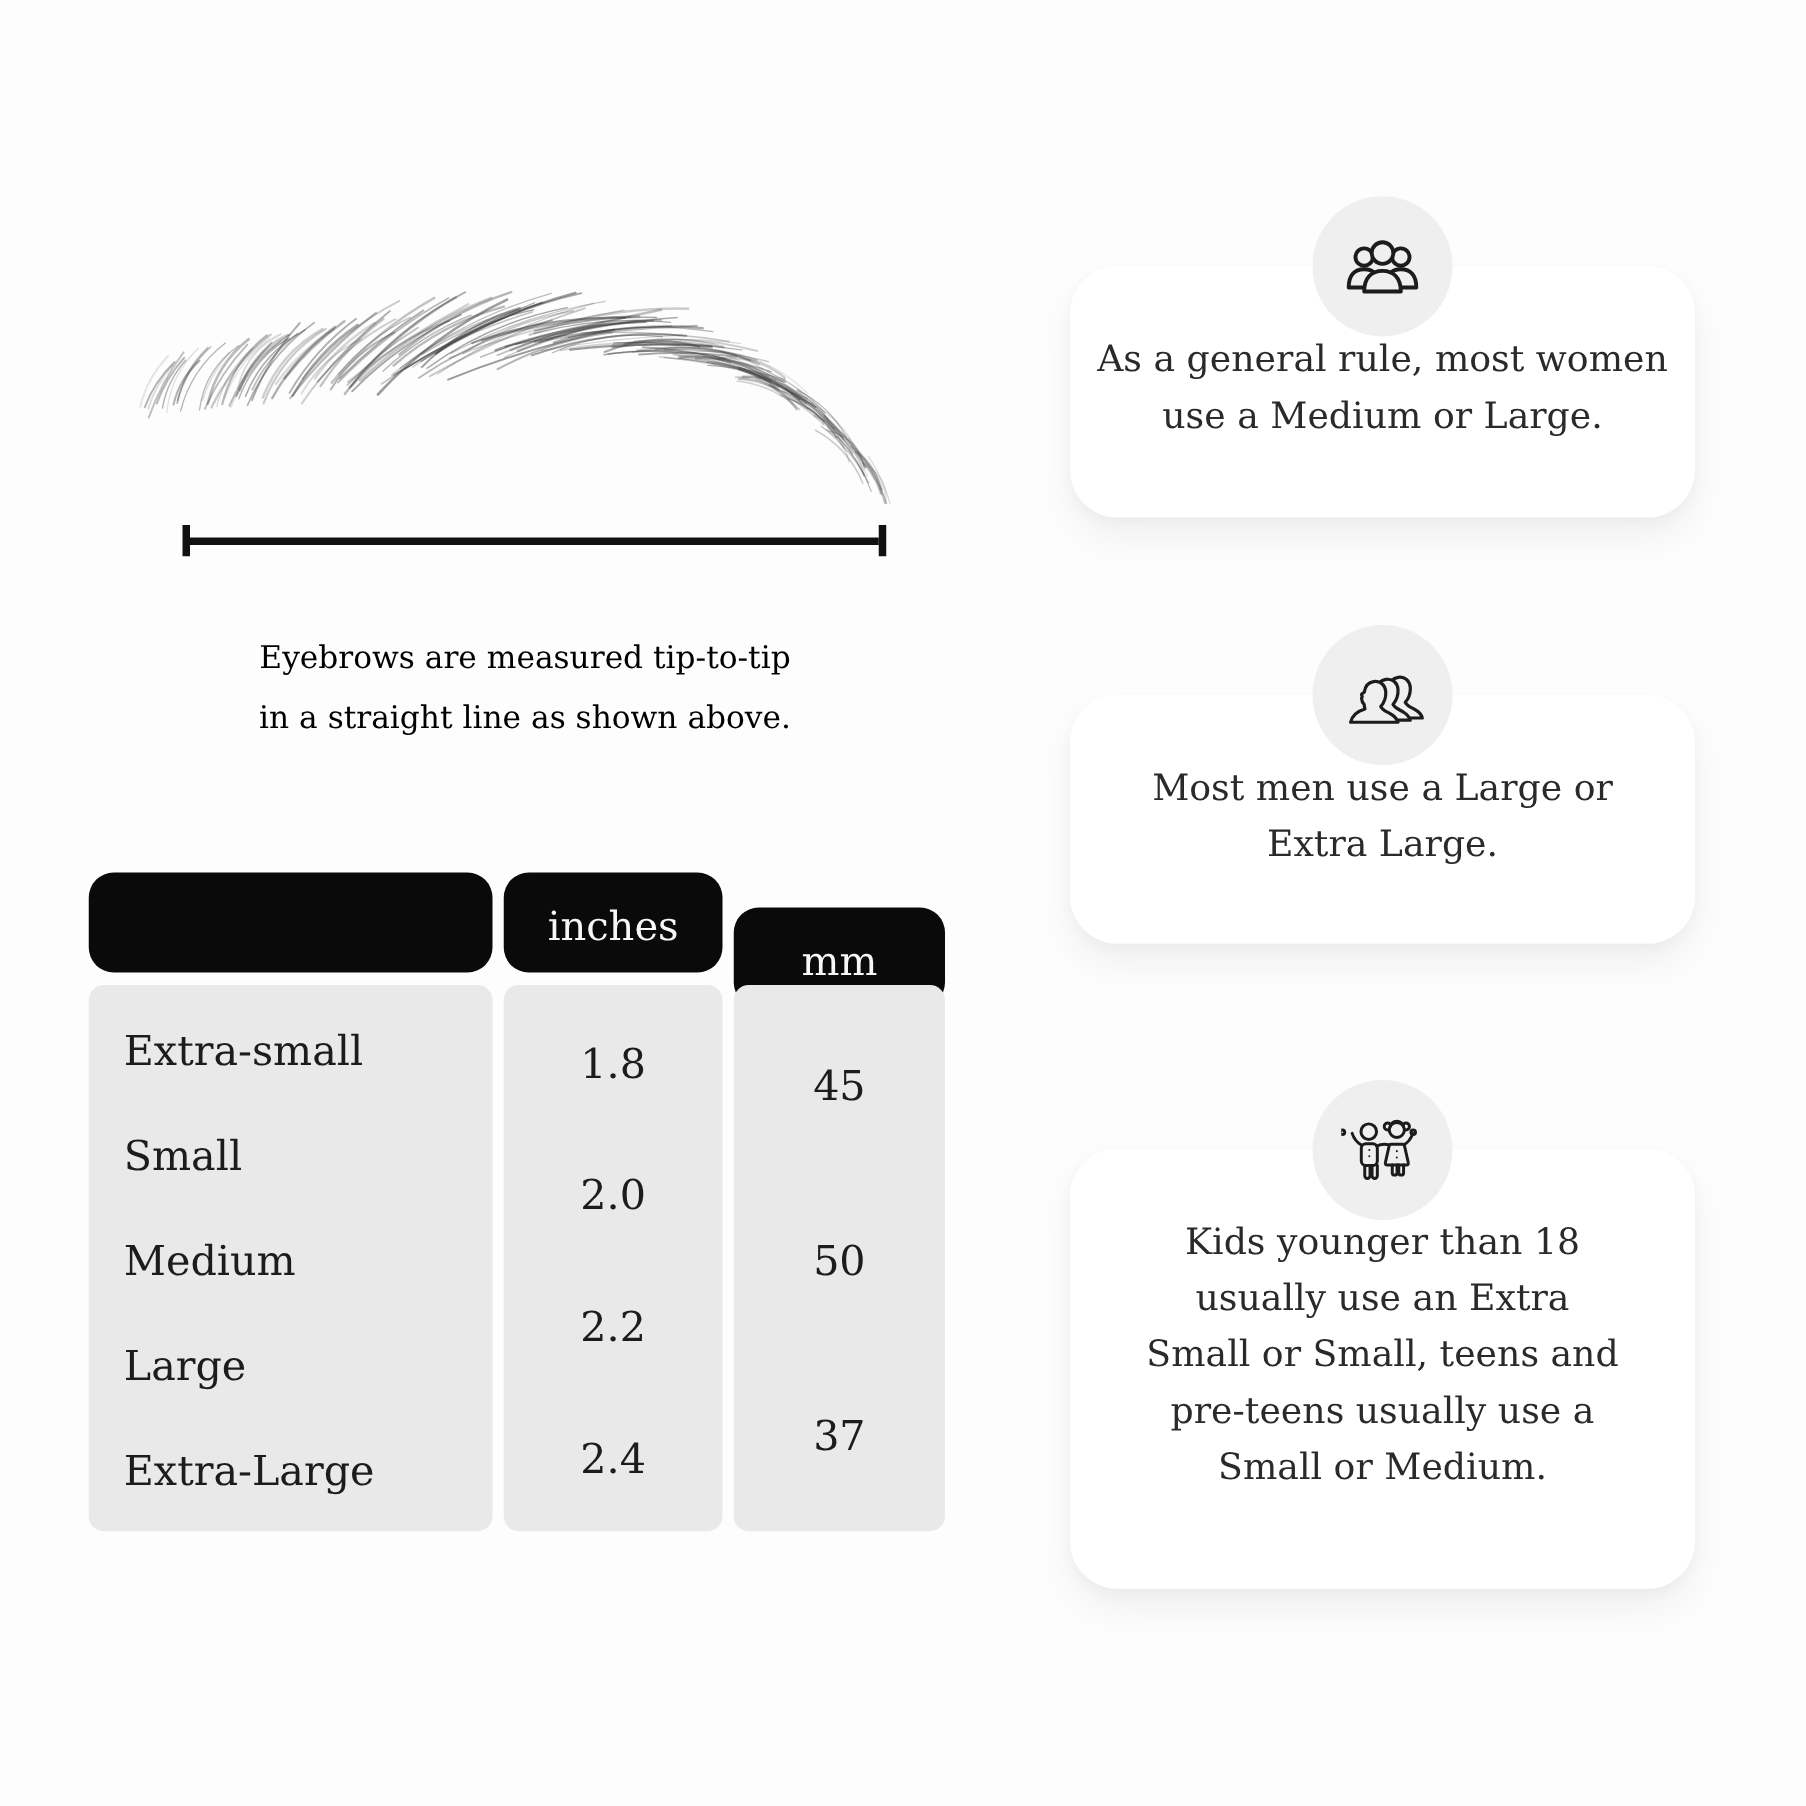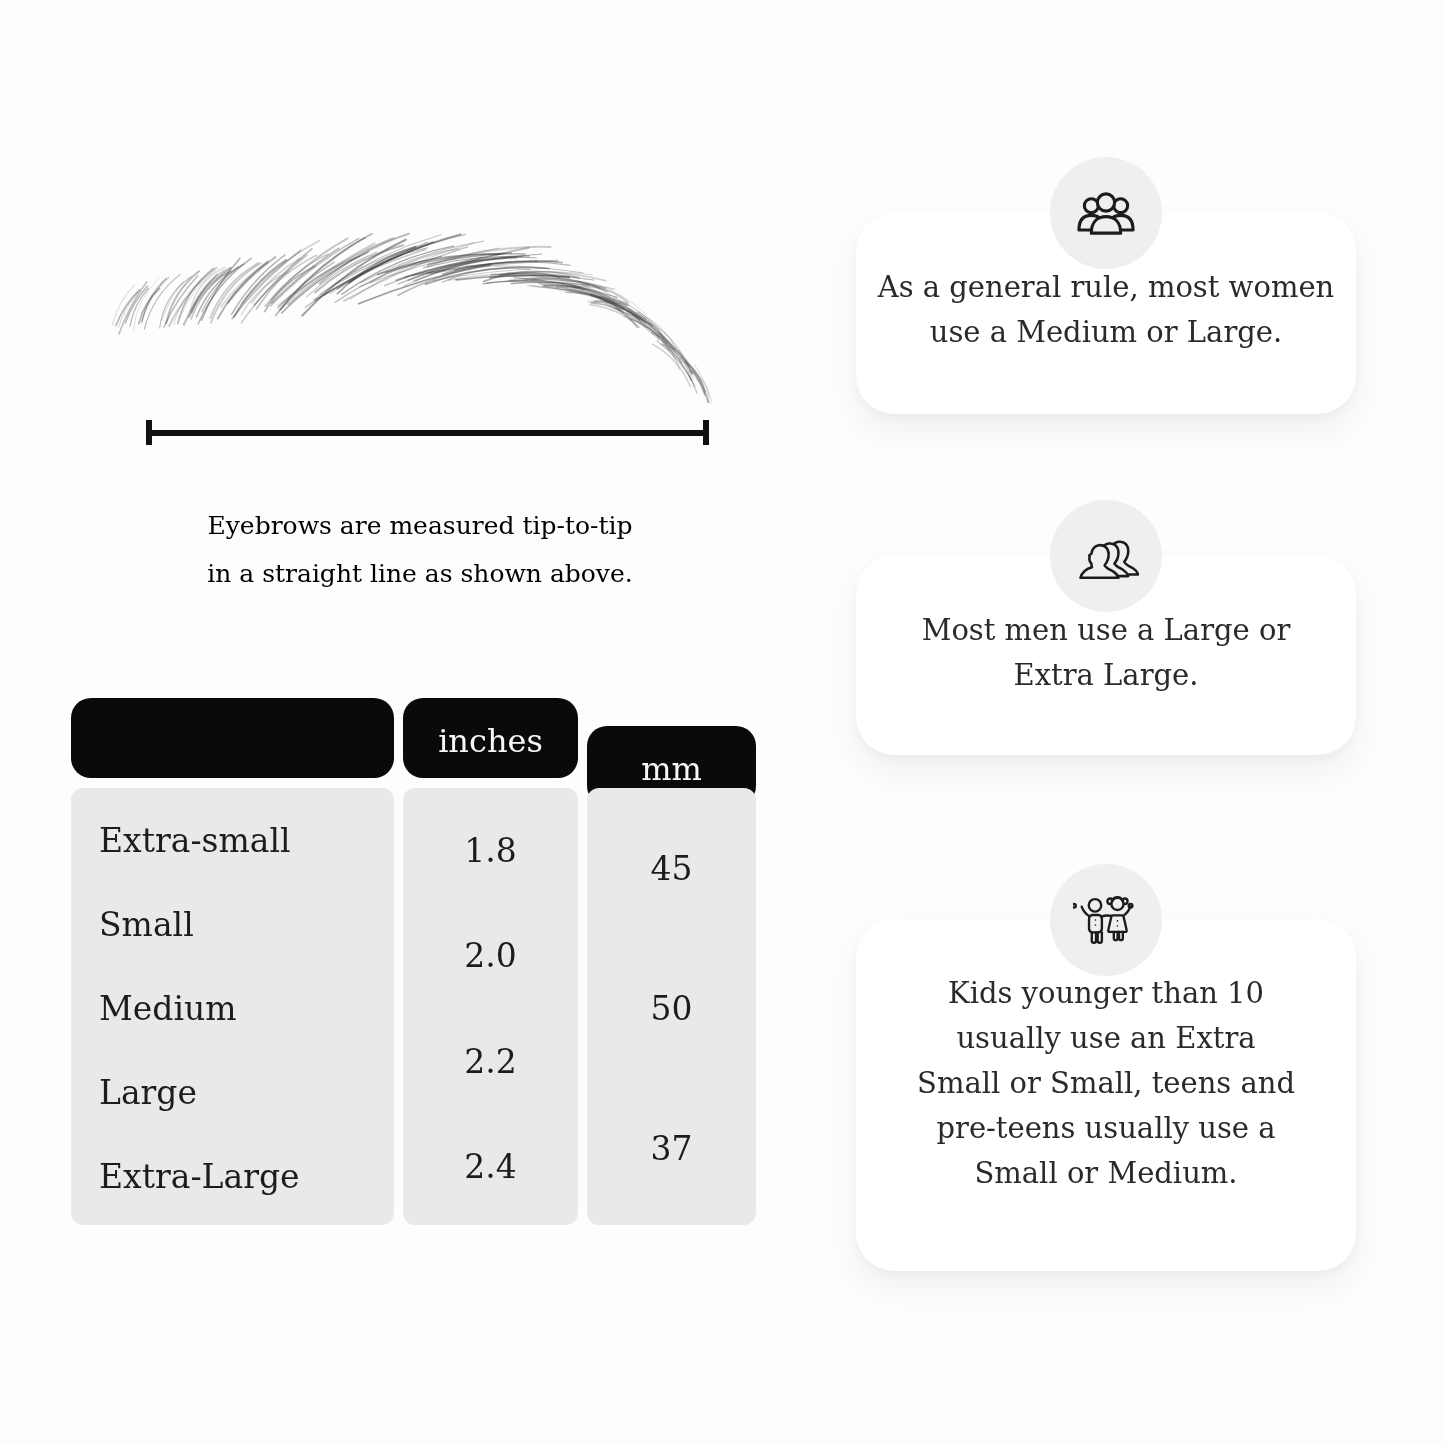--- a/index.html
+++ b/index.html
@@ -263,21 +263,21 @@
 
   <div class="card card1">
     <div class="card-text">As a general rule, most women
 use a Medium or Large.</div>
   </div>
   <div class="card card2">
     <div class="card-text">Most men use a Large or
 Extra Large.</div>
   </div>
   <div class="card card3">
-    <div class="card-text">Kids younger than 10
+    <div class="card-text">Kids younger than 18
 usually use an Extra
 Small or Small, teens and
 pre-teens usually use a
 Small or Medium.</div>
   </div>
 
   <div class="badge badge1">
     <svg viewBox="0 0 72 72">
       <g class="icon-stroke" stroke-width="3.4" transform="translate(0,1)">
         <circle cx="20" cy="27" r="7.6"></circle>

